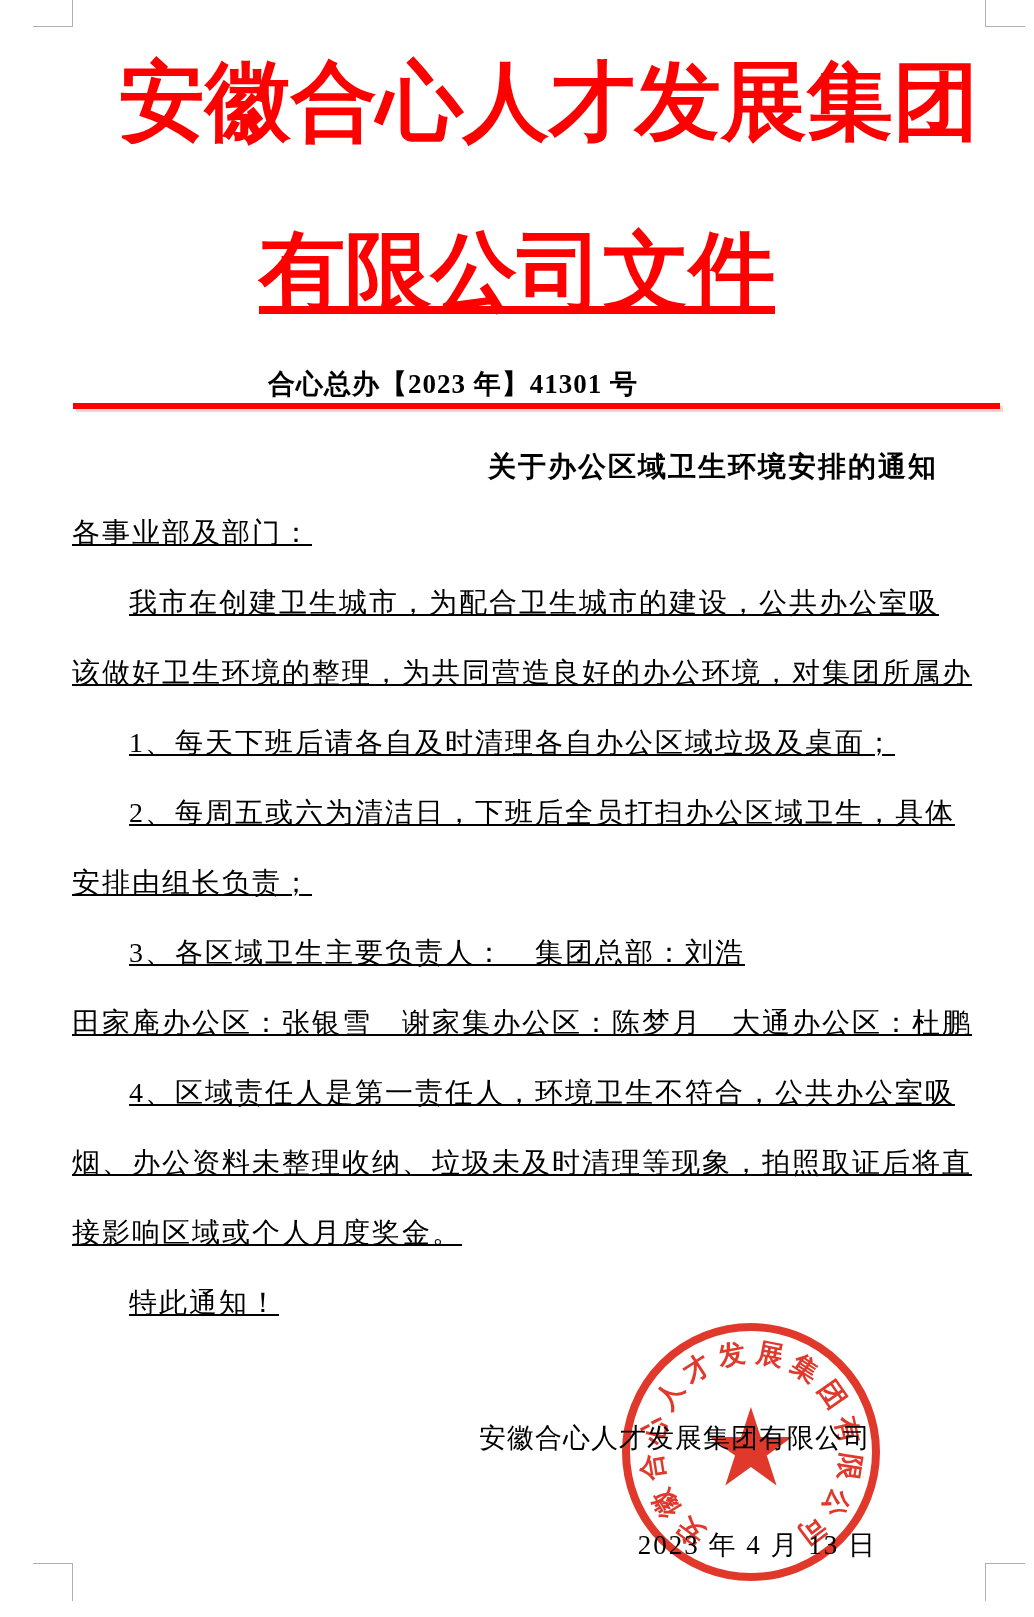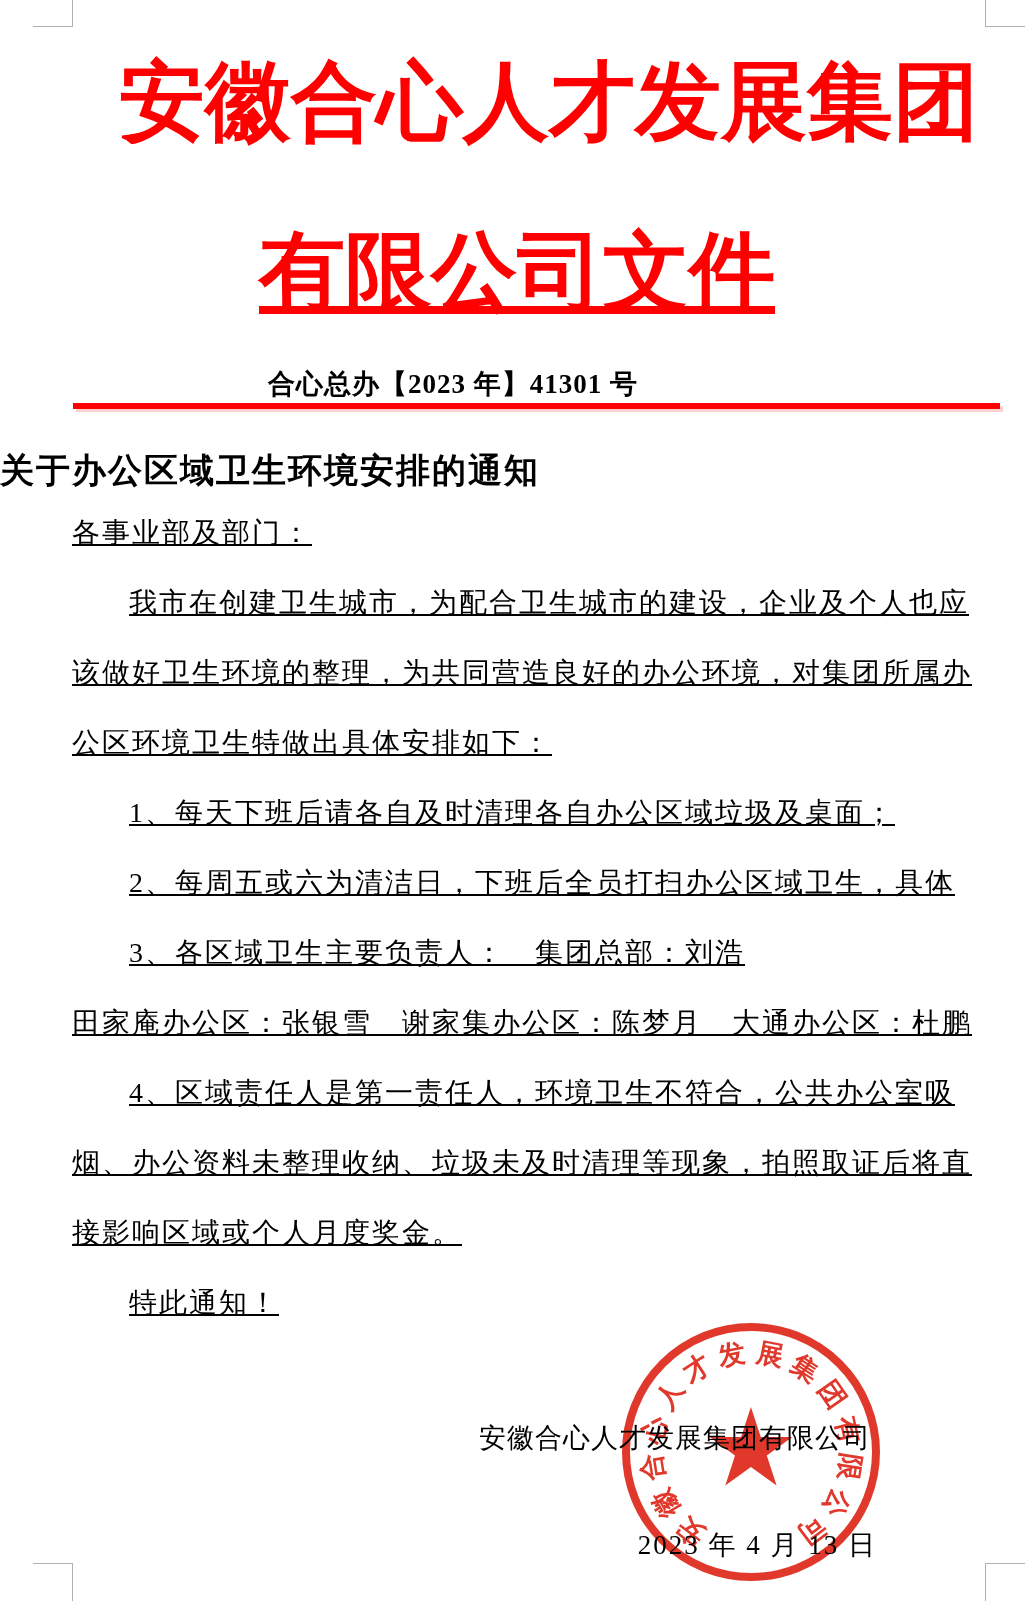--- a/index.html
+++ b/index.html
@@ -33,22 +33,22 @@
   .doc-number{
     position:absolute;left:0;top:366px;width:906px;text-align:center;
     font-size:27px;font-weight:bold;color:var(--ink);letter-spacing:1px;white-space:nowrap;
   }
   .red-rule{
     position:absolute;left:73px;top:403px;width:927px;height:6px;
     background:var(--line-red);
     box-shadow:3px 3px 0 rgba(255,170,170,0.55);
   }
   .notice-title{
-    position:absolute;left:0;top:448px;width:938px;text-align:left;
-    font-size:34px;font-weight:bold;letter-spacing:2px;white-space:nowrap;
+    position:absolute;left:0;top:448px;width:938px;text-align:right;
+    font-size:28px;font-weight:bold;letter-spacing:2px;white-space:nowrap;
   }
 
   .body-lines{position:absolute;left:72px;top:498px;width:910px;}
   .body-line{
     height:70px;line-height:70px;font-size:28px;letter-spacing:2px;
     white-space:nowrap;color:var(--ink);text-decoration:underline;
   }
   .body-line.indent{padding-left:57px;}
 
   .signature{
@@ -90,25 +90,25 @@
 <div class="header-line l1">安徽合心人才发展集团</div>
 <div class="header-line l2">有限公司文件</div>
 
 <div class="doc-number">合心总办【2023 年】41301 号</div>
 <div class="red-rule"></div>
 
 <div class="notice-title">关于办公区域卫生环境安排的通知</div>
 
 <div class="body-lines">
     <div class="body-line">各事业部及部门：</div>
-    <div class="body-line indent">我市在创建卫生城市，为配合卫生城市的建设，企业及个人也应</div>
+    <div class="body-line indent">我市在创建卫生城市，为配合卫生城市的建设，公共办公室吸</div>
     <div class="body-line">该做好卫生环境的整理，为共同营造良好的办公环境，对集团所属办</div>
-    <div class="body-line">公区环境卫生特做出具体安排如下：</div>
     <div class="body-line indent">1、每天下班后请各自及时清理各自办公区域垃圾及桌面；</div>
     <div class="body-line indent">2、每周五或六为清洁日，下班后全员打扫办公区域卫生，具体</div>
+    <div class="body-line">安排由组长负责；</div>
     <div class="body-line indent">3、各区域卫生主要负责人：　集团总部：刘浩</div>
     <div class="body-line">田家庵办公区：张银雪　谢家集办公区：陈梦月　大通办公区：杜鹏</div>
     <div class="body-line indent">4、区域责任人是第一责任人，环境卫生不符合，公共办公室吸</div>
     <div class="body-line">烟、办公资料未整理收纳、垃圾未及时清理等现象，拍照取证后将直</div>
     <div class="body-line">接影响区域或个人月度奖金。</div>
     <div class="body-line indent">特此通知！</div>
   </div>
 
 <div class="signature">安徽合心人才发展集团有限公司</div>
 <div class="sig-date">2023 年 4 月 13 日</div>

